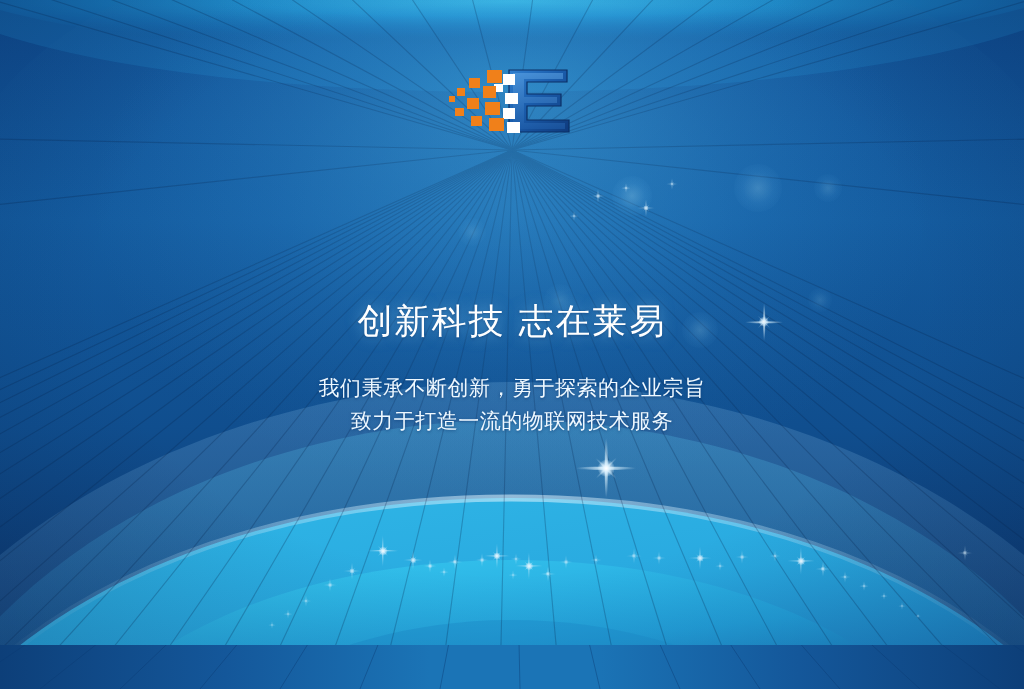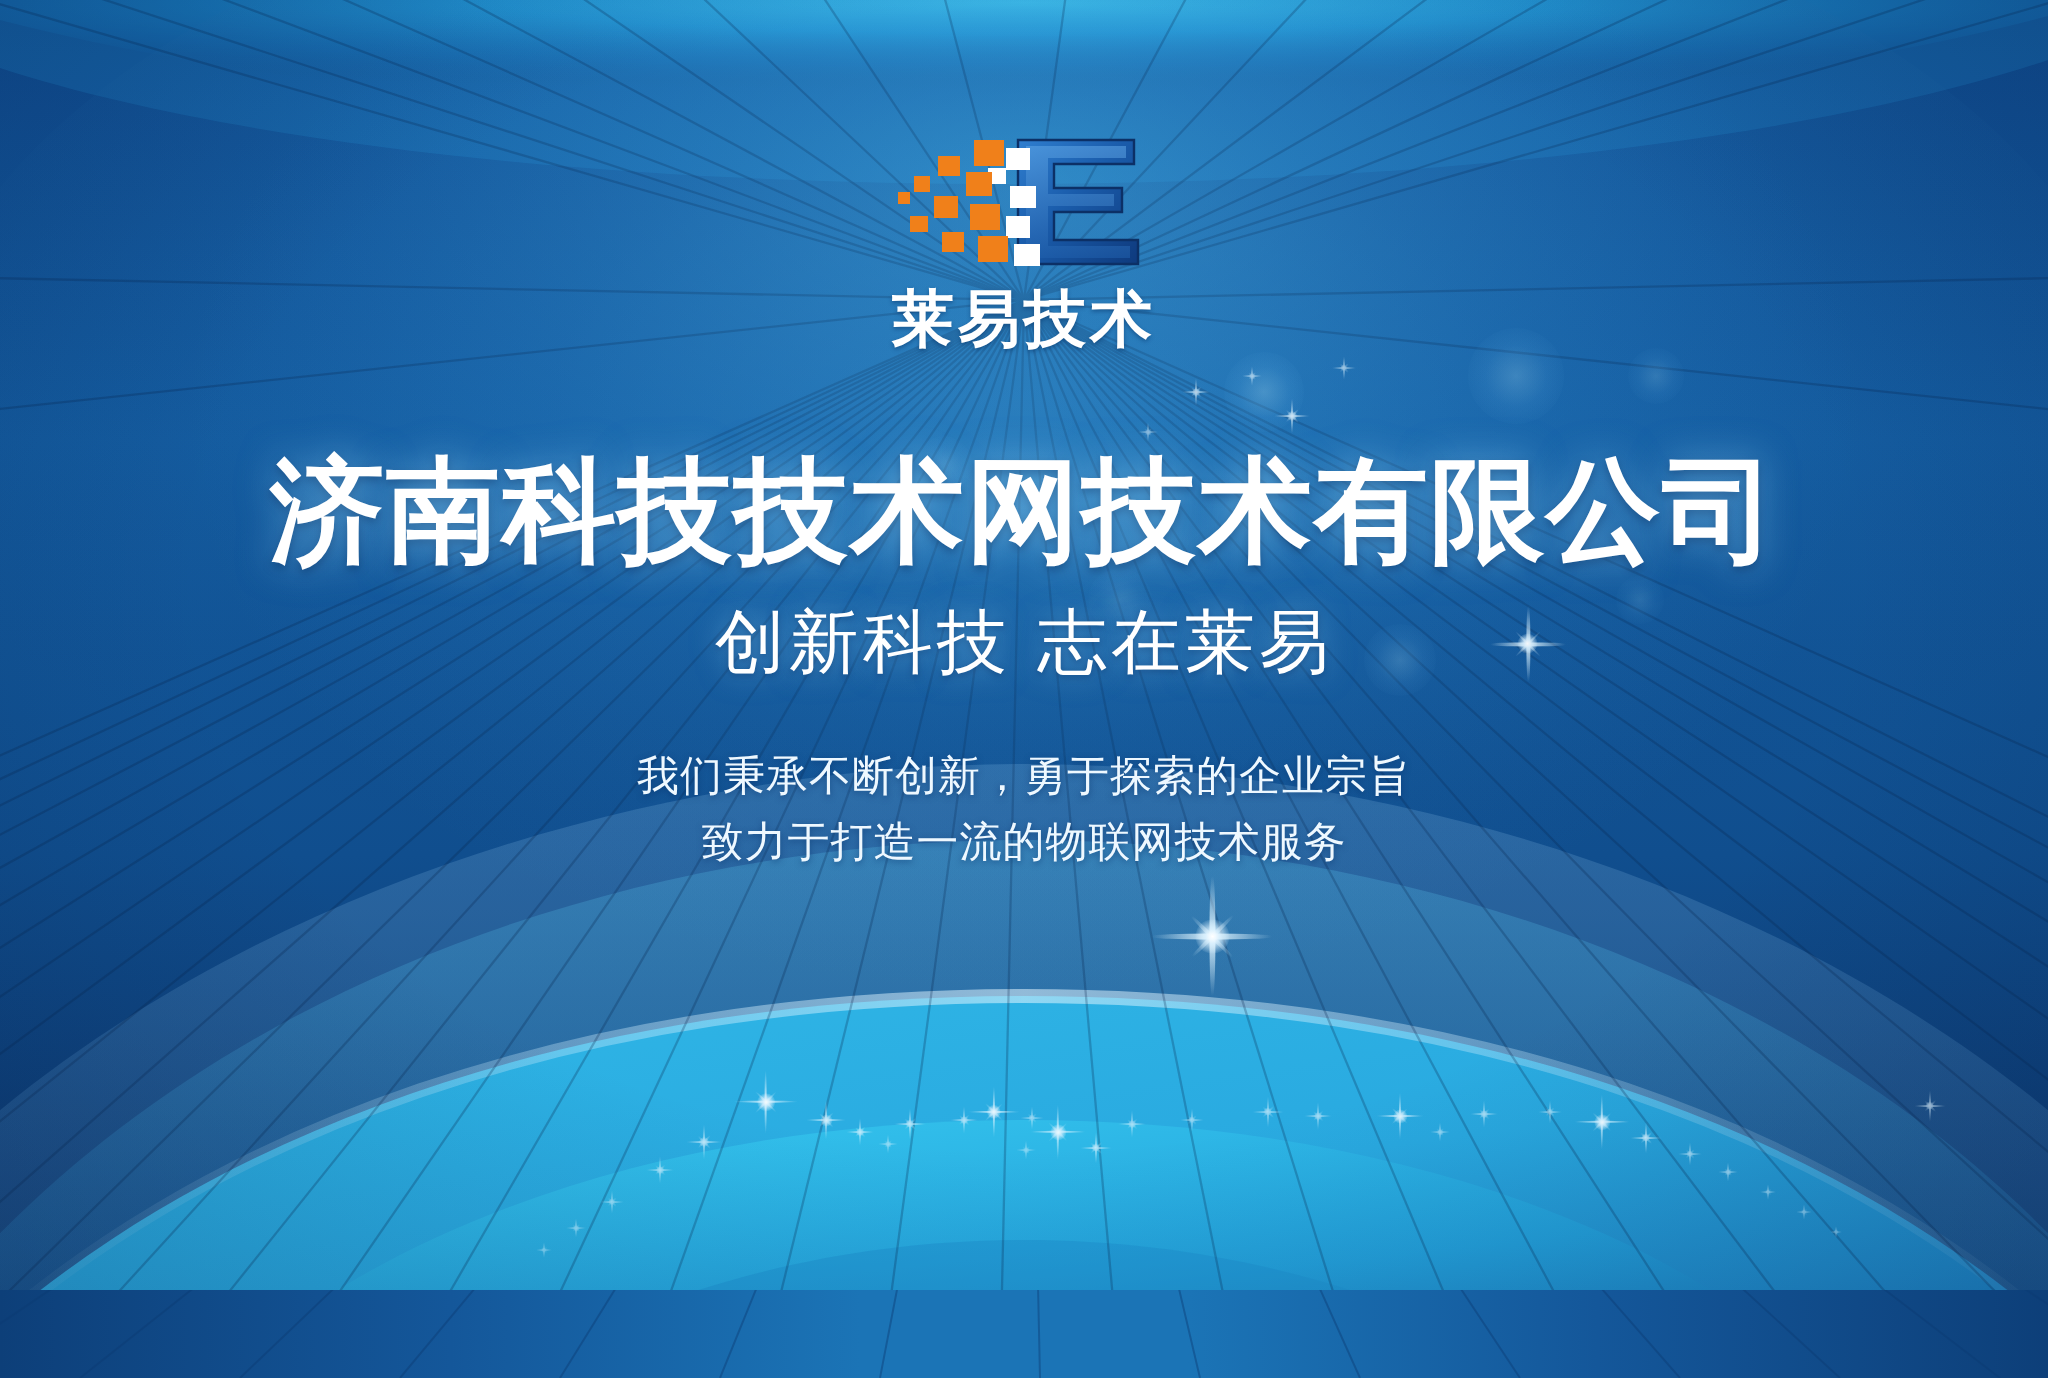--- a/index.html
+++ b/index.html
@@ -691,24 +691,22 @@
           <rect x="42" y="56" width="15" height="13"></rect>
           <rect x="22" y="16" width="11" height="10"></rect>
           <rect x="20" y="36" width="12" height="11"></rect>
           <rect x="24" y="54" width="11" height="10"></rect>
           <rect x="10" y="26" width="8" height="8"></rect>
           <rect x="8" y="46" width="9" height="8"></rect>
           <rect x="2" y="34" width="6" height="6"></rect>
         </g>
       </svg>
     </div>
-    <div id="logo-cn">莱易技术</div>
   </div>
 
-  <div id="headline">济南科技技术网技术有限公司</div>
 
   <div id="body-lines">
     <div>我们秉承不断创新，勇于探索的企业宗旨</div>
     <div>致力于打造一流的物联网技术服务</div>
   </div>
 
   <div id="subhead">创新科技  志在莱易</div>
 
   <div id="footer">
     <svg class="bg-svg" style="height:44px" viewBox="0 0 1024 44" preserveAspectRatio="none">

